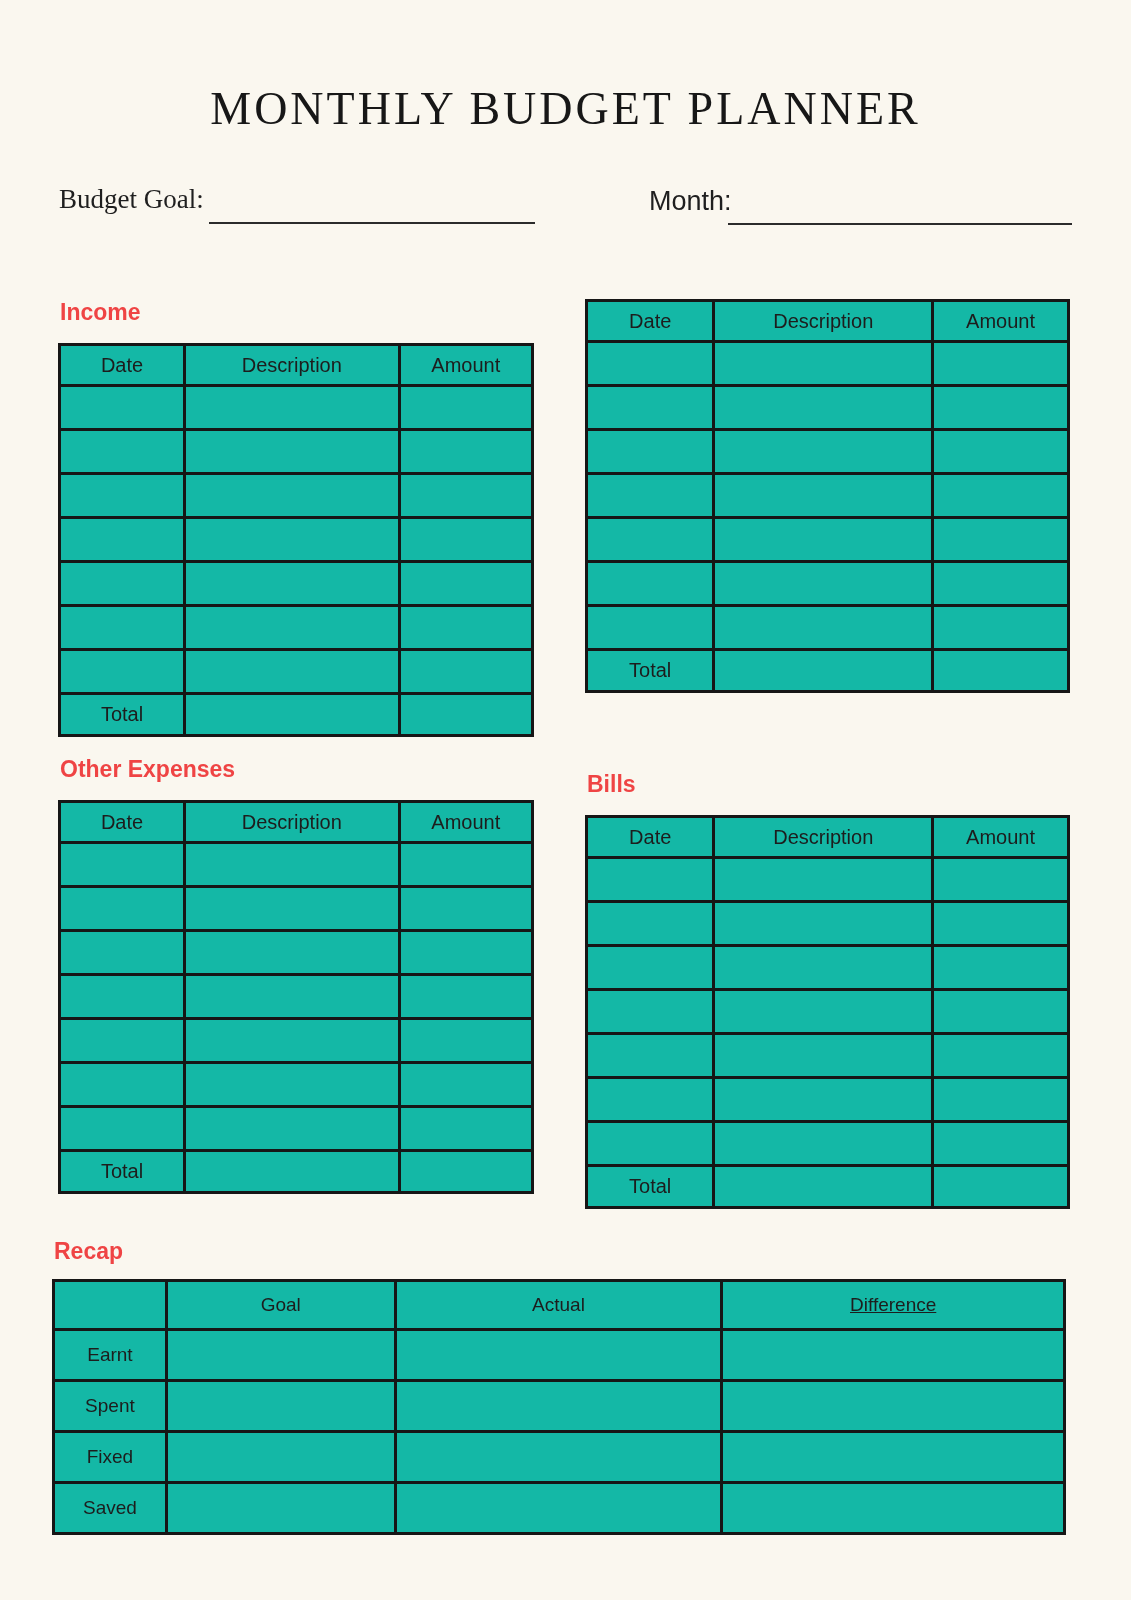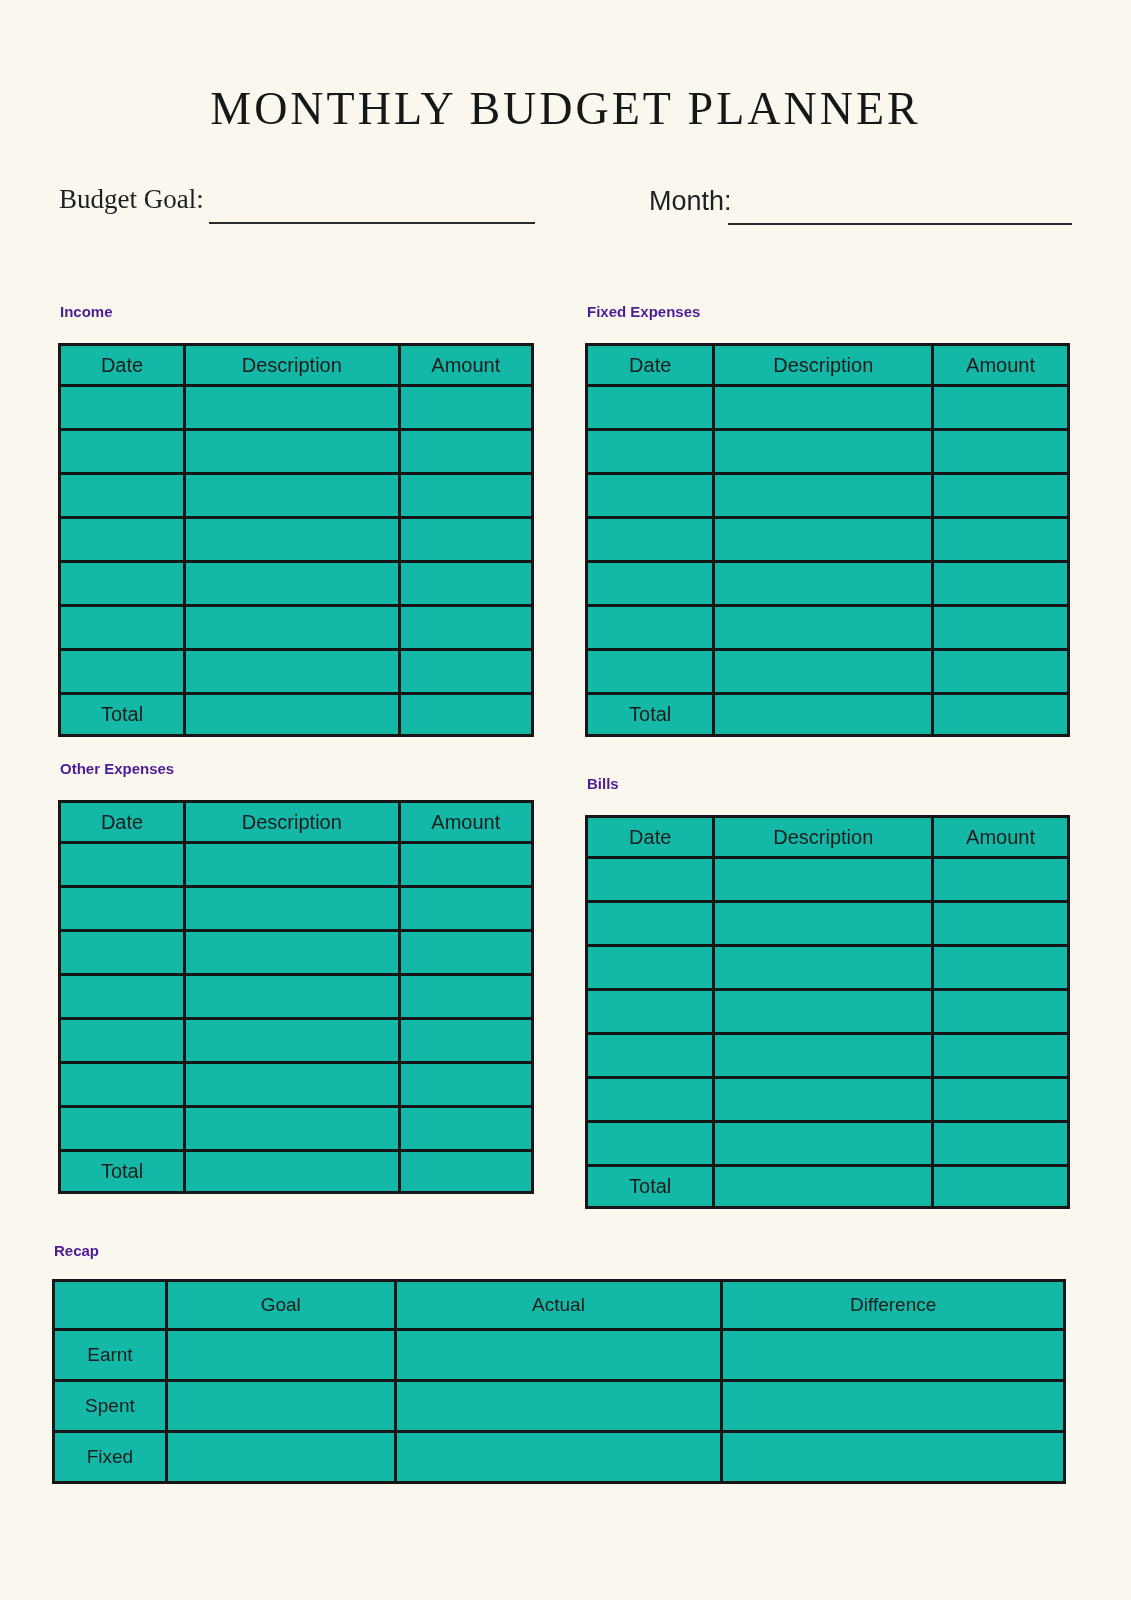--- a/index.html
+++ b/index.html
@@ -41,24 +41,24 @@
 
   section{position:absolute;}
   .pos-income{left:58px;top:299px;width:476px;}
   .pos-fixed-expenses{left:585px;top:299px;width:485px;}
   .pos-other-expenses{left:58px;top:756px;width:476px;}
   .pos-bills{left:585px;top:771px;width:485px;}
   .pos-recap{left:52px;top:1238px;width:1014px;}
 
   .section-title{
     margin:0 0 18px 2px;
-    font-size:15px;
+    font-size:23px;
     line-height:26px;
     font-weight:bold;
-    color:#4c1d95;
+    color:#ef4444;
   }
   .pos-recap .section-title{margin-bottom:15px;}
 
   table{
     border-collapse:collapse;
     table-layout:fixed;
     width:100%;
     background:#14b8a6;
   }
   th,td{
@@ -76,21 +76,21 @@
   .budget-table .total-row td{height:39px;}
   .budget-table th:nth-child(1),.budget-table td:nth-child(1){width:26.3%;}
   .budget-table th:nth-child(2),.budget-table td:nth-child(2){width:45.6%;}
   .budget-table th:nth-child(3),.budget-table td:nth-child(3){width:28.1%;}
 
   .recap-table thead th{height:46px;font-size:19px;text-align:center;}
   .recap-table tbody td{height:48px;font-size:19px;}
   .recap-table th:nth-child(1),.recap-table td:nth-child(1){width:11.0%;}
   .recap-table th:nth-child(2),.recap-table td:nth-child(2){width:22.6%;}
   .recap-table th:nth-child(3),.recap-table td:nth-child(3){width:32.4%;}
-  .recap-table th:nth-child(4),.recap-table td:nth-child(4){width:34.0%;}
+  .recap-table th:nth-child(4),.recap-table td:nth-child(4){width:34.0%;text-decoration:underline;}
 </style>
 </head>
 <body>
 
 <div class="page">
 
   <h1 class="title">MONTHLY BUDGET PLANNER</h1>
 
   <span class="field-label goal-label">Budget Goal:</span>
   <span class="fill-line goal-line"></span>
@@ -147,21 +147,20 @@
           <tr class="total-row">
             <td>Total</td>
             <td></td>
             <td></td>
           </tr>
         </tbody>
       </table>
   </section>
 
   <section class="pos-fixed-expenses">
-    <h2 class="section-title">Fixed Expenses</h2>
     <table class="budget-table">
         <thead>
           <tr>
             <th>Date</th>
             <th>Description</th>
             <th>Amount</th>
           </tr>
         </thead>
         <tbody>
           <tr>
@@ -341,17 +340,23 @@
             <td></td>
             <td></td>
             <td></td>
           </tr>
           <tr>
             <td>Fixed</td>
             <td></td>
             <td></td>
             <td></td>
           </tr>
+          <tr>
+            <td>Saved</td>
+            <td></td>
+            <td></td>
+            <td></td>
+          </tr>
         </tbody>
       </table>
   </section>
 
 </div>
 
 </body></html>

